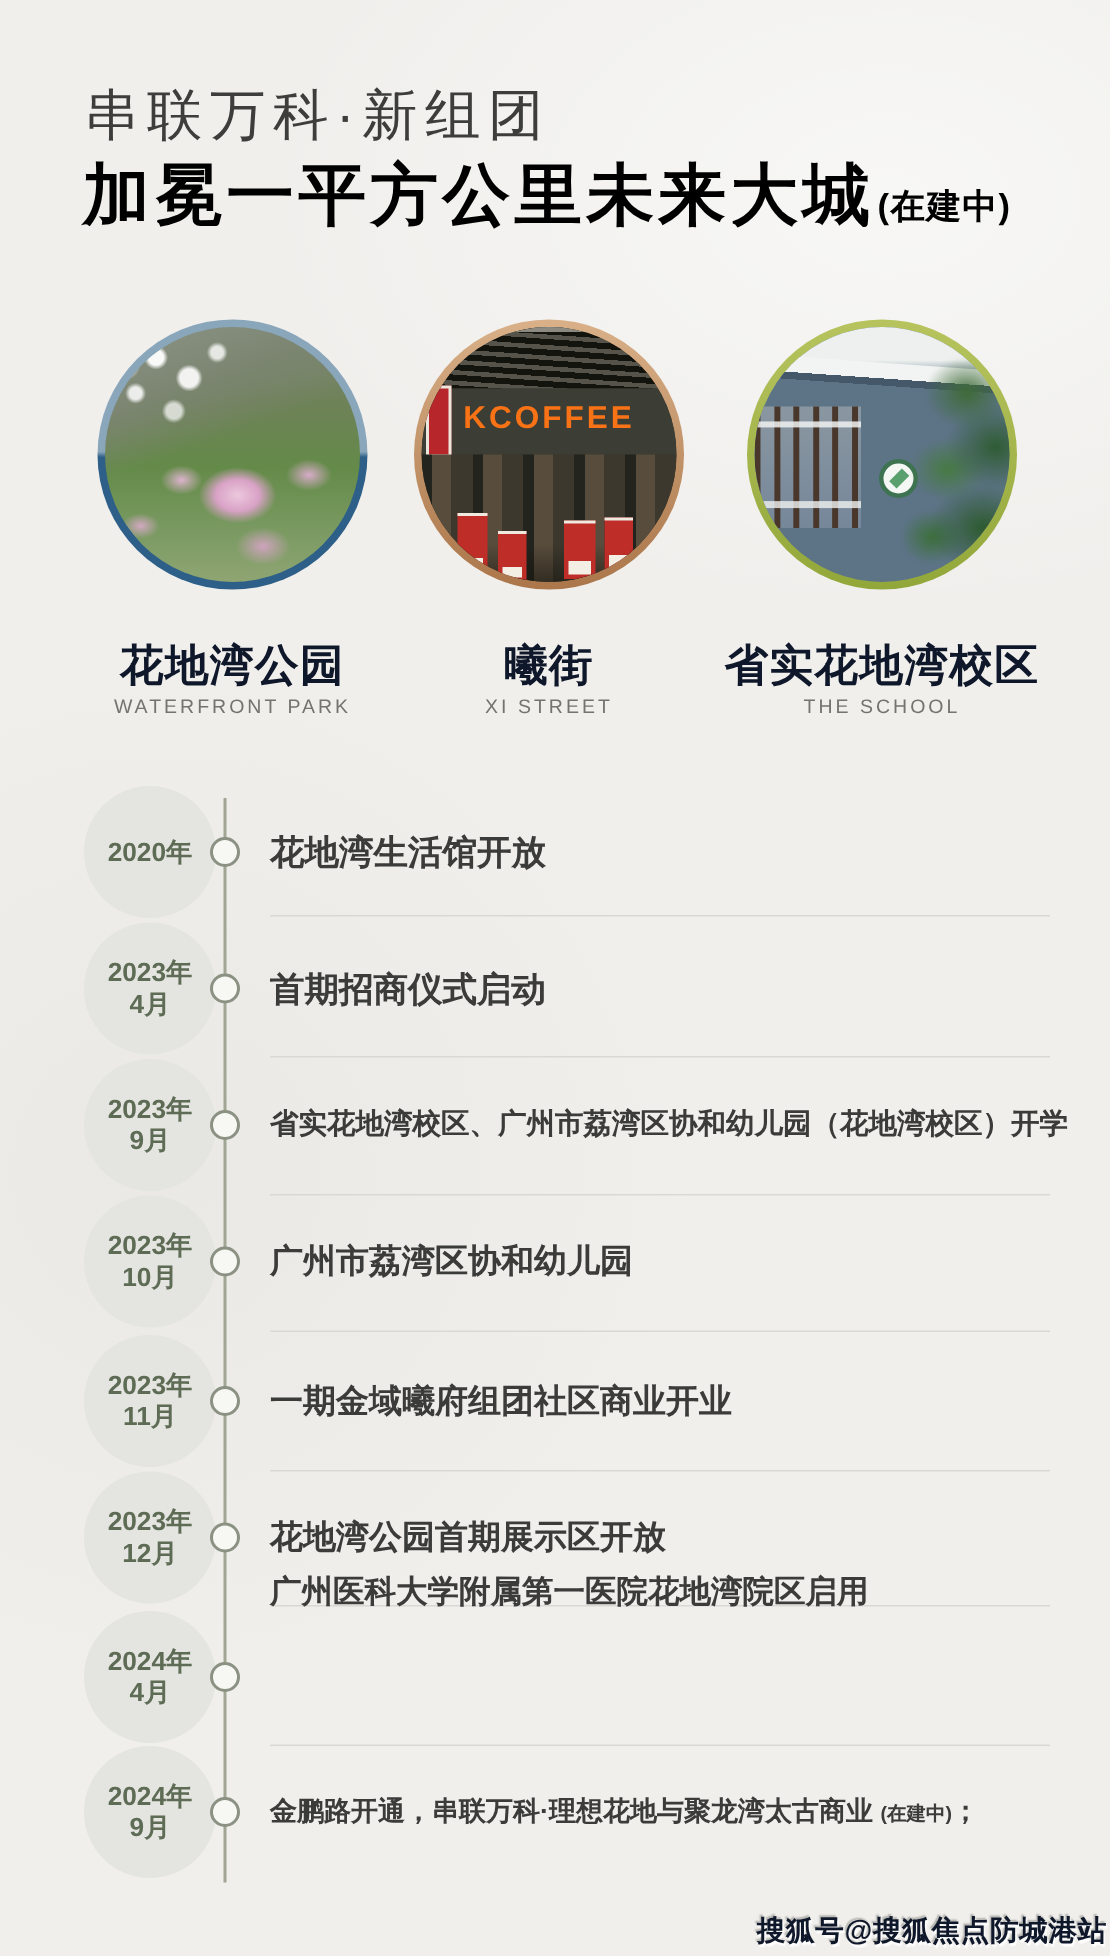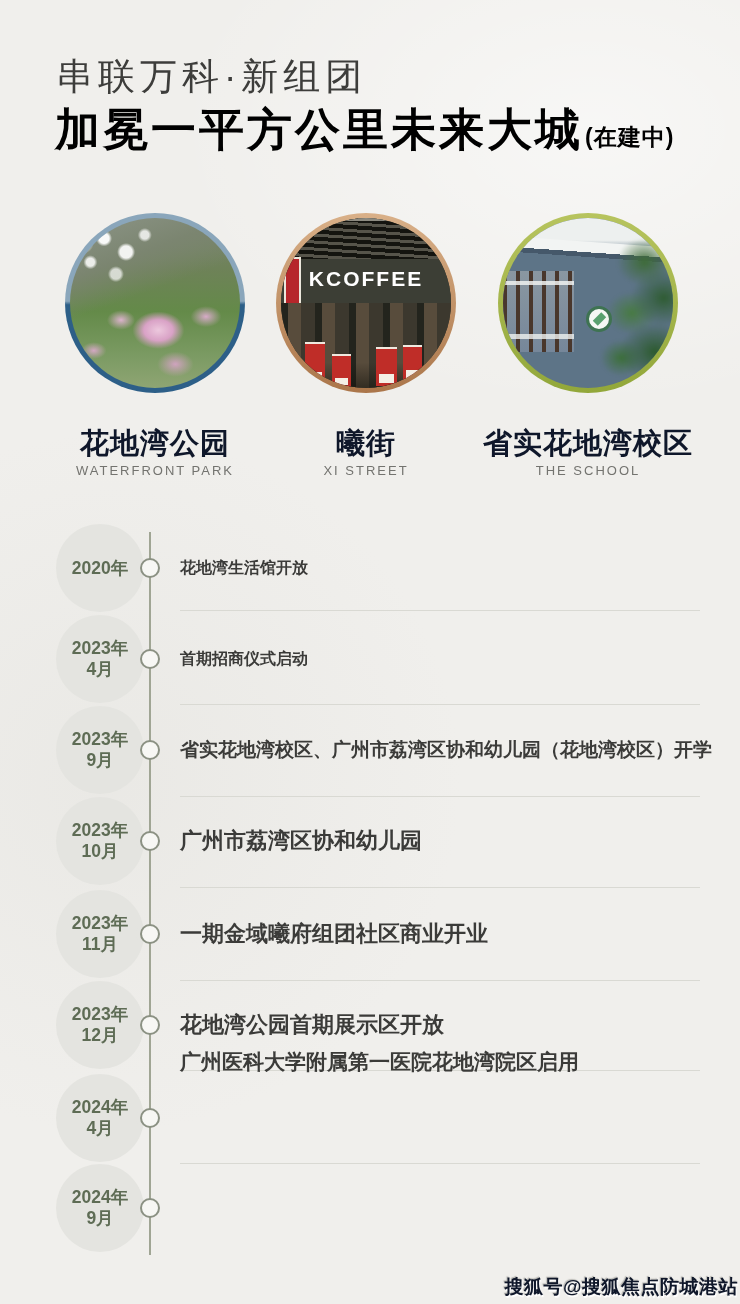--- a/index.html
+++ b/index.html
@@ -43,21 +43,21 @@
       linear-gradient(160deg, #8d9588 0%, #7b8570 26%, rgba(123,133,112,0) 44%),
       linear-gradient(180deg, #7b8671 0%, #6e8258 30%, #648a49 55%, #7a9a62 80%, #8fa573 100%);
   }
 
   .photo-coffee{background:#34352d;}
   .coffee-slats{position:absolute;left:0;top:0;width:100%;height:24%;
     background:linear-gradient(180deg,#8c8a80 0 8%,rgba(0,0,0,0) 8%),
     repeating-linear-gradient(184deg,#14140f 0 4px,#56544a 4px 7px);}
   .coffee-fascia{position:absolute;left:0;top:24%;width:100%;height:26%;background:#3c3e35;}
   .coffee-sign{position:absolute;left:0;top:29%;width:100%;text-align:center;
-    color:#ffffff;font-weight:bold;font-size:21px;letter-spacing:2px;}
+    color:#f97316;font-weight:bold;font-size:21px;letter-spacing:2px;}
   .coffee-redsign{position:absolute;left:2%;top:23%;width:10%;height:28%;
     background:#b6262b;border:2px solid #ece7dc;box-sizing:border-box;}
   .coffee-glass{position:absolute;left:0;top:50%;width:100%;height:50%;
     background:
       linear-gradient(180deg,rgba(0,0,0,0) 70%,rgba(20,18,12,.55) 100%),
       repeating-linear-gradient(90deg,#23241d 0 7px,#584c3c 7px 20px,#3c382e 20px 34px);}
   .poster{position:absolute;background:#bf2d28;border-top:2px solid #efe9df;}
   .poster b{position:absolute;left:15%;bottom:10%;width:70%;height:22%;background:#f4efe5;}
 
   .photo-school{background:#5d7487;}
@@ -85,21 +85,21 @@
   
   .tl-line{left:149px;top:532px;width:2px;height:723px;background:#a0a594;}
   .sep{height:1px;left:180px;width:520px;background:#d9d9d3;}
   .badge{width:88px;height:88px;border-radius:50%;background:#e4e4e0;left:56px;
     display:flex;flex-direction:column;align-items:center;justify-content:center;
     color:#5e6c55;font-size:17.5px;font-weight:600;line-height:21px;text-align:center;}
   .badge::after{content:"";position:absolute;right:-3px;top:50%;margin-top:-6px;width:12px;height:12px;
     background:#e4e4e0;transform:rotate(45deg);border-radius:2px;}
   .node{width:16px;height:16px;border-radius:50%;background:#f7f7f4;border:2px solid #8b9183;left:140px;}
   .ev{left:180px;width:534px;color:#3b3b39;font-weight:600;line-height:30px;}
-  .fs23{font-size:16px}.fs22{font-size:22px}.fs21{font-size:21px}.fs19{font-size:19px}
+  .fs23{font-size:23px}.fs22{font-size:22px}.fs21{font-size:21px}.fs19{font-size:19px}
   .ev-multi{left:180px;width:540px;color:#3b3b39;font-weight:600;font-size:18px;line-height:35px;}
   .ev-multi .note{font-size:13px;font-weight:600;}
 
   
   .watermark{right:2px;top:1274px;font-size:19px;font-weight:bold;color:#0f172a;letter-spacing:0.5px;
     text-shadow:1px 2px 1px #ffffff, -1px -1px 1px rgba(110,110,105,.45);}
 </style>
 </head>
 <body>
 
@@ -213,15 +213,16 @@
 <div class="abs node" style="top:1108px;"></div>
 <div class="abs ev fs21" style="top:1047px;">广州医科大学附属第一医院花地湾院区启用</div>
 <div class="abs sep" style="top:1163px;"></div>
 
 <div class="abs badge" style="top:1164px;">
   <span>2024年</span>
   <span>9月</span>
 </div>
 <div class="abs node" style="top:1198px;"></div>
 <div class="abs ev-multi" style="top:1190px;">
+  <div><span>金鹏路开通，串联万科·理想花地与聚龙湾太古商业</span> <span class="note">(在建中)</span><span>；</span></div>
 </div>
 
 <div class="abs watermark">搜狐号@搜狐焦点防城港站</div>
 
 </body></html>

